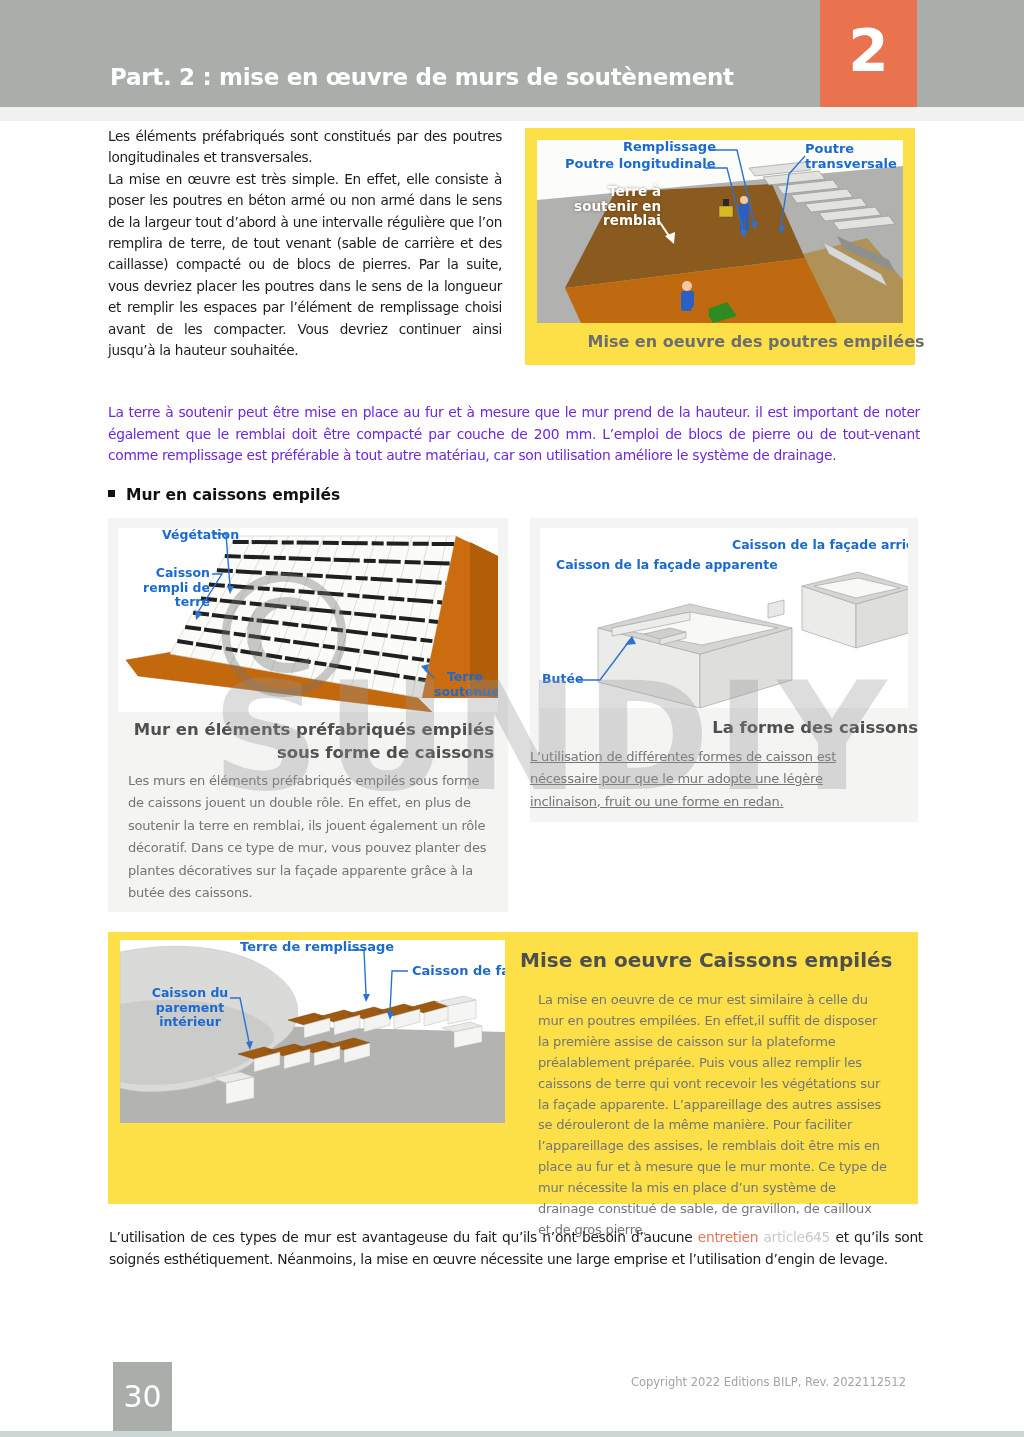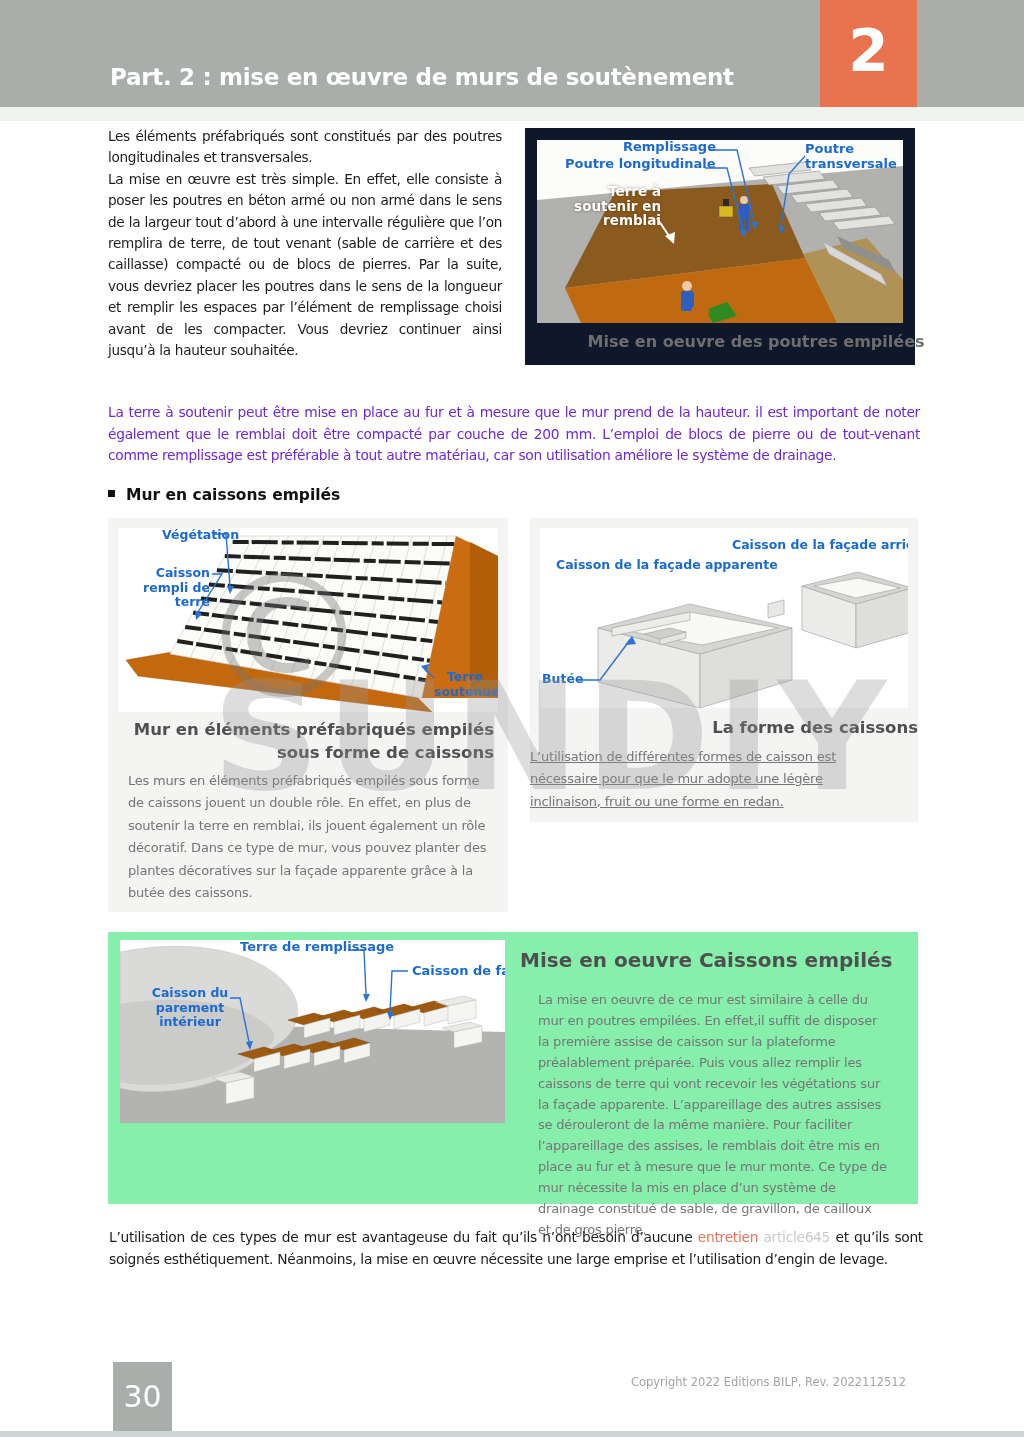--- a/index.html
+++ b/index.html
@@ -20,22 +20,22 @@
   .midpara{position:absolute;left:108px;top:402px;width:812px;font-size:13.8px;line-height:21.6px;
            text-align:justify;letter-spacing:-0.3px;color:#6d28d9;margin:0;}
   .section-heading{position:absolute;left:108px;top:486px;font-size:15.5px;font-weight:bold;color:#111;}
   .section-heading .bullet{display:inline-block;width:7px;height:7px;background:#111;margin-right:11px;vertical-align:3px;}
   .closing{position:absolute;left:108px;top:1226px;width:814px;font-size:13.8px;line-height:21.6px;
            text-align:justify;letter-spacing:-0.3px;color:#1c1c1c;margin:1px;}
   .link-orange{color:#e8735a;cursor:pointer;}
   .link-gray{color:#c9c9c9;cursor:pointer;}
 
   
-  .card{position:absolute;background:#86efac;}
-  .card-poutres{left:525px;top:128px;width:390px;height:237px;background:#0f172a;}
+  .card{position:absolute;background:#fde047;}
+  .card-poutres{left:525px;top:128px;width:390px;height:237px;background:#fde047;}
   .card-prefab{left:108px;top:518px;width:400px;height:394px;background:#f4f4f3;}
   .card-forme{left:530px;top:518px;width:388px;height:304px;background:#f4f4f3;}
   .card-mise{left:108px;top:932px;width:810px;height:272px;}
   .fig{position:absolute;background:#ffffff;overflow:hidden;}
   .fig svg{position:absolute;left:0;top:0;}
   .fig-poutres{left:12px;top:12px;width:366px;height:183px;}
   .fig-prefab{left:10px;top:10px;width:380px;height:184px;}
   .fig-forme{left:10px;top:10px;width:368px;height:180px;}
   .fig-mise{left:12px;top:8px;width:385px;height:183px;}
   .caption{position:absolute;left:0;width:100%;text-align:center;font-weight:bold;color:#6e6e6e;font-size:16px;}

